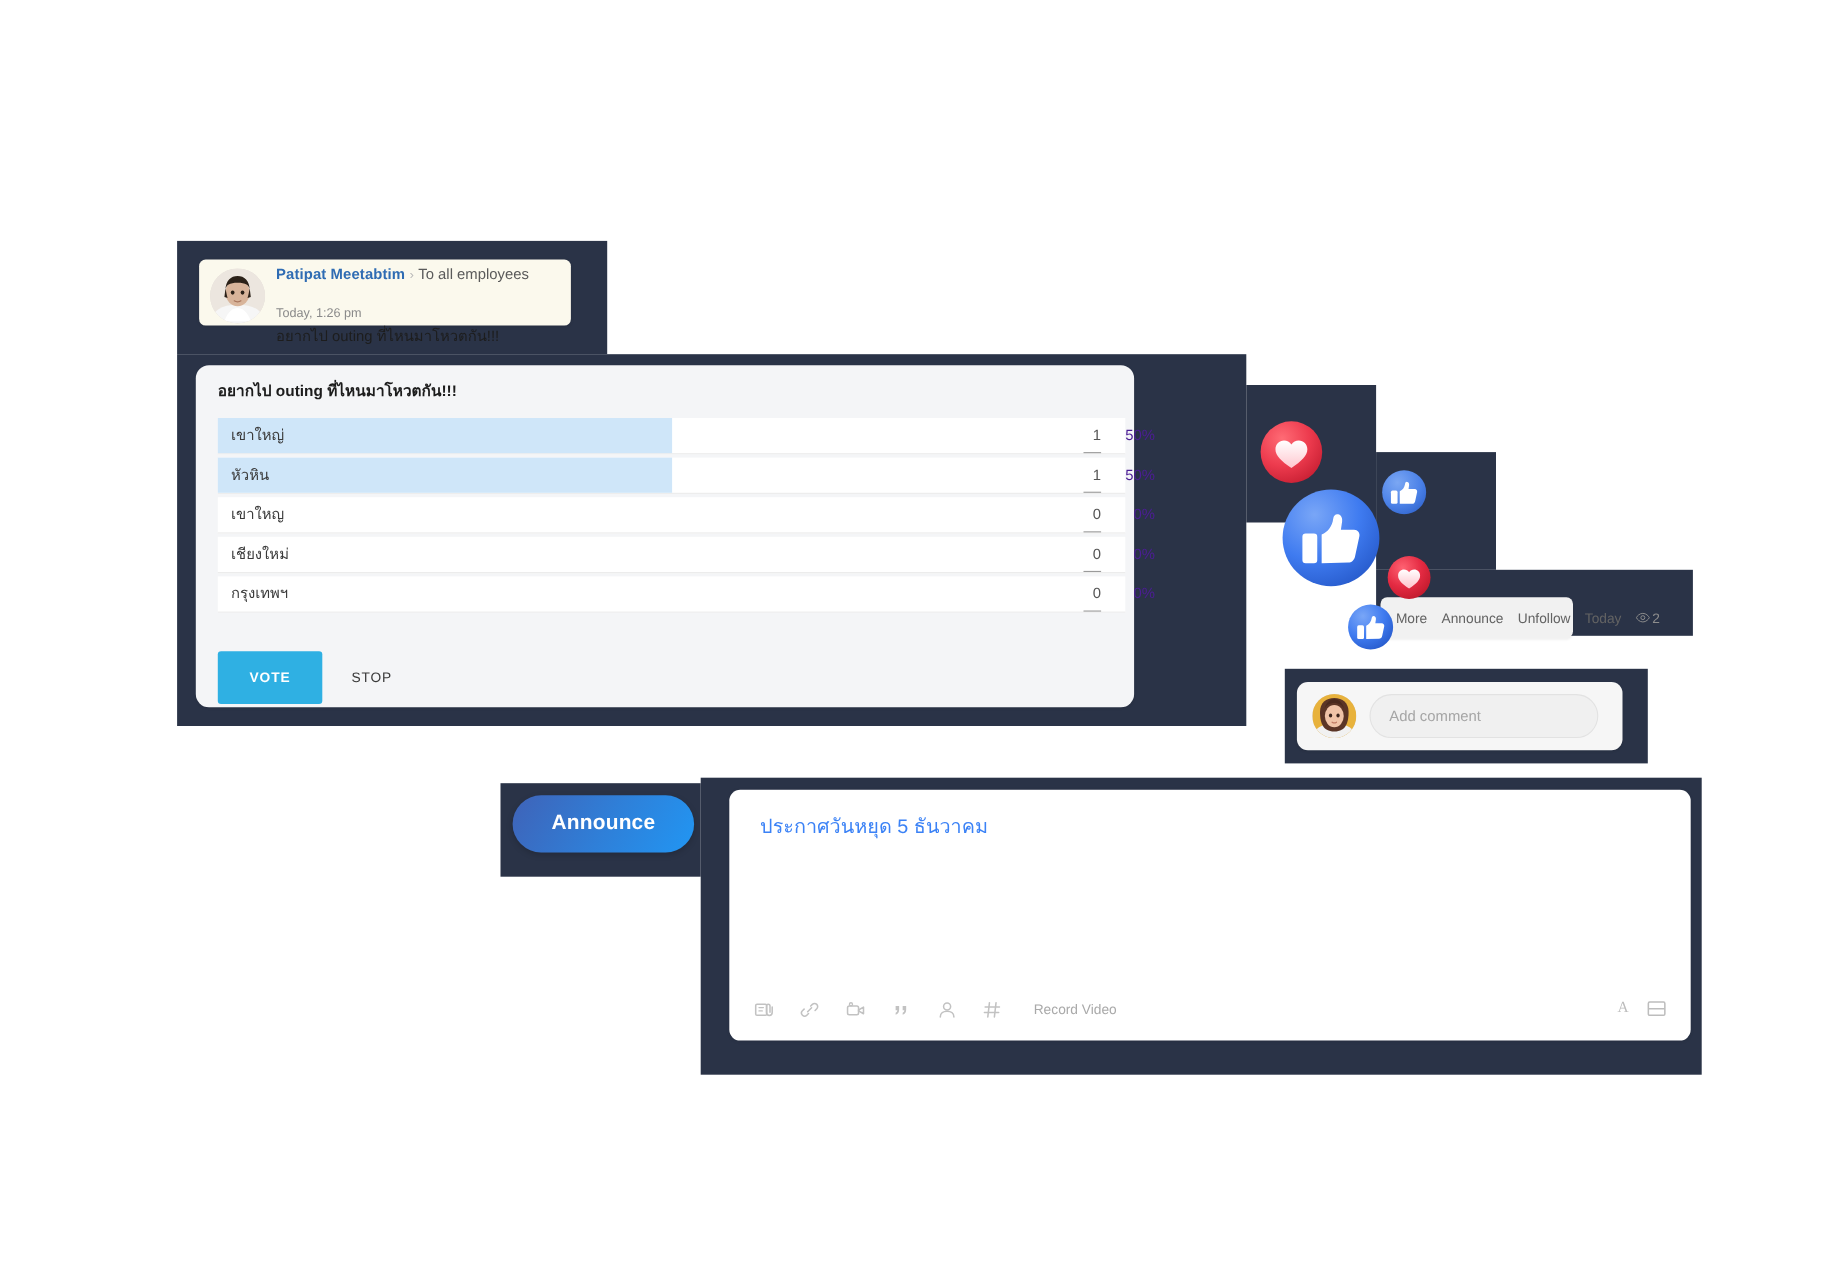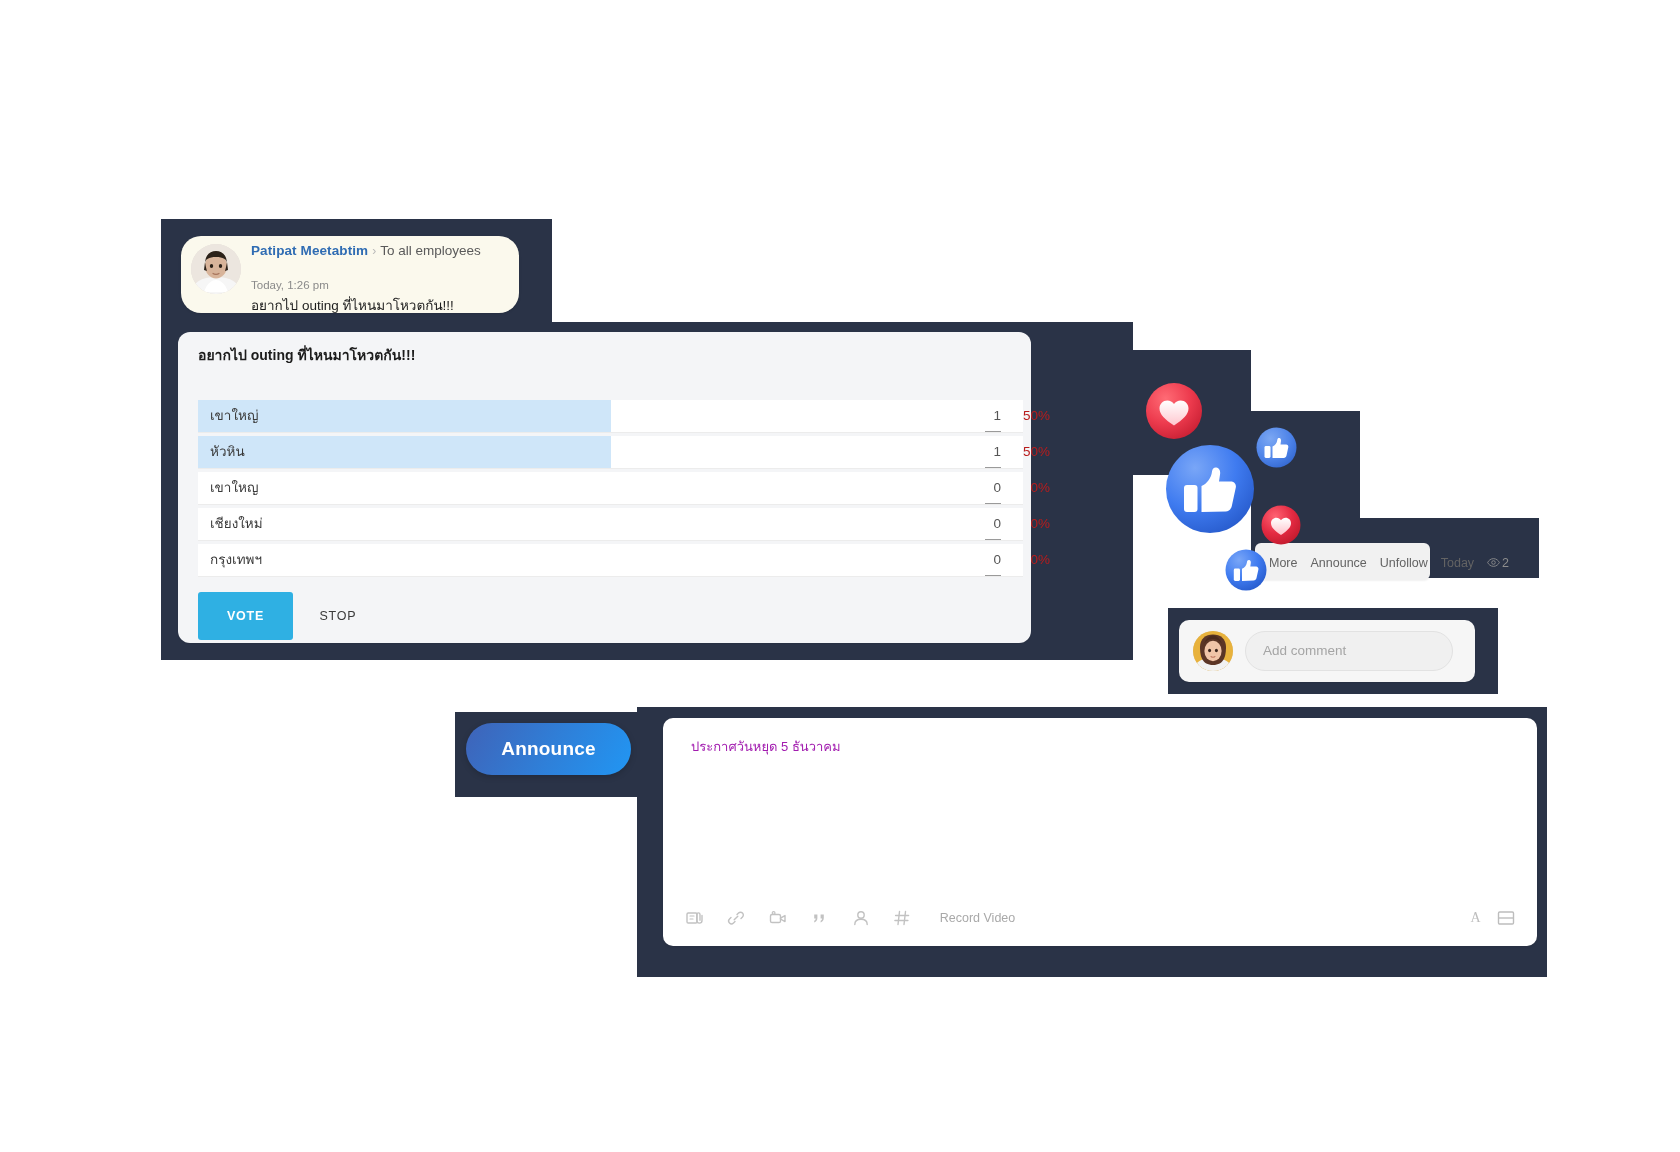--- a/index.html
+++ b/index.html
@@ -8,22 +8,22 @@
     font-family:"Liberation Sans","DejaVu Sans",sans-serif;
     -webkit-font-smoothing:antialiased;
   }
   .stage{position:absolute;inset:0;}
 
   
   .plate{position:absolute;background:#2a3347;}
 
   
   #post-card{
-    position:absolute;left:181px;top:236px;width:338px;height:77px;
-    background:#fbf9ed;border-radius:20px;
+    position:absolute;left:181px;top:236px;width:338px;height:60px;
+    background:#fbf9ed;border-radius:6px;
     box-shadow:0 1px 3px rgba(0,0,0,.10);
     z-index:6;
   }
   #post-card .avatar{
     position:absolute;left:10px;top:8px;width:50px;height:50px;border-radius:50%;
     overflow:hidden;background:#efe9e2;box-shadow:0 0 0 1px rgba(0,0,0,.05) inset;
   }
   .avatar svg{display:block;width:100%;height:100%;}
   #post-card .meta{position:absolute;left:70px;top:5px;right:6px;}
   .author{
@@ -37,21 +37,21 @@
 
   
   #poll-card{
     position:absolute;left:178px;top:332px;width:853px;height:311px;
     background:#f4f5f7;border-radius:12px;z-index:5;
     box-shadow:0 1px 2px rgba(0,0,0,.05);
   }
   #poll-title{
     position:absolute;left:20px;top:12px;font-size:14px;font-weight:bold;color:#1c1c1c;
   }
-  #poll-rows{position:absolute;left:20px;top:48px;right:0px;margin-top:20px;}
+  #poll-rows{position:absolute;left:20px;top:48px;right:0px;}
   .poll-row{
     position:relative;height:36px;margin-bottom:0px;
   }
   .poll-track{
     position:absolute;left:0;top:0;height:32px;width:825px;background:#ffffff;
     border-bottom:1px solid #ececec;
   }
   .poll-fill{
     position:absolute;left:0;top:0;height:32px;background:#cfe6f9;
   }
@@ -60,21 +60,21 @@
     font-size:13.5px;color:#3a3a3a;z-index:2;white-space:nowrap;
   }
   .poll-count{
     position:absolute;left:787px;top:0;height:32px;line-height:32px;width:16px;
     text-align:right;font-size:13.5px;color:#555;z-index:3;
     border-bottom:1px solid #9a9a9a;box-sizing:border-box;
     padding-bottom:0;cursor:pointer;
   }
   .poll-pct{
     position:absolute;left:812px;top:0;height:32px;line-height:32px;width:40px;
-    text-align:right;font-size:13.5px;color:#b91c1c;z-index:3;
+    text-align:right;font-size:13.5px;color:#4c1d95;z-index:3;
   }
   #poll-actions{position:absolute;left:20px;top:260px;}
   #vote-button{
     display:inline-block;width:95px;height:48px;line-height:48px;text-align:center;
     background:#2fb0e3;color:#fff;font-size:12.5px;font-weight:bold;letter-spacing:.8px;
     border-radius:3px;vertical-align:middle;cursor:pointer;
   }
   #stop-button{
     display:inline-block;margin-left:22px;font-size:12.5px;font-weight:normal;
     letter-spacing:.8px;color:#3a3a3a;vertical-align:middle;cursor:pointer;
@@ -125,21 +125,21 @@
     color:#fff;font-size:19px;font-weight:bold;letter-spacing:.2px;
   }
 
   
   #announce-editor{
     position:absolute;left:663px;top:718px;width:874px;height:228px;
     background:#ffffff;border-radius:10px;z-index:7;
     box-shadow:0 1px 3px rgba(0,0,0,.08);
   }
   #announce-text{
-    position:absolute;left:28px;top:18px;font-size:13px;color:#a21caf;
+    position:absolute;left:28px;top:18px;font-size:18px;color:#3b82f6;
   }
   #editor-toolbar{
     position:absolute;left:22px;right:22px;bottom:14px;height:24px;
   }
   .tb-icon{
     display:inline-block;width:20px;height:20px;margin-right:17px;
     vertical-align:middle;color:#c2c2c2;cursor:pointer;
   }
   .tb-icon svg{display:block;width:100%;height:100%;}
   #record-video-label{

